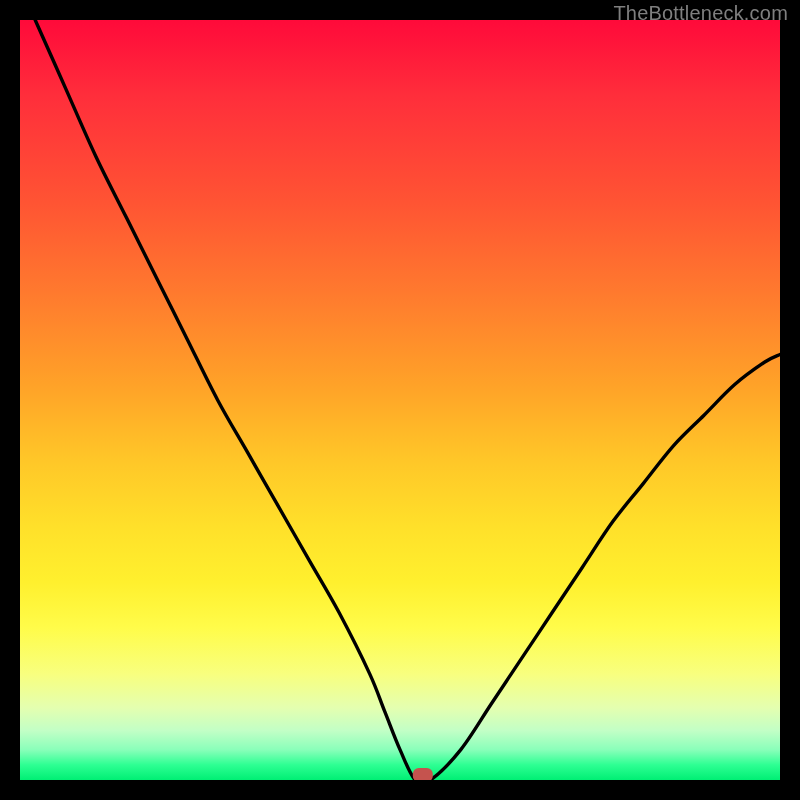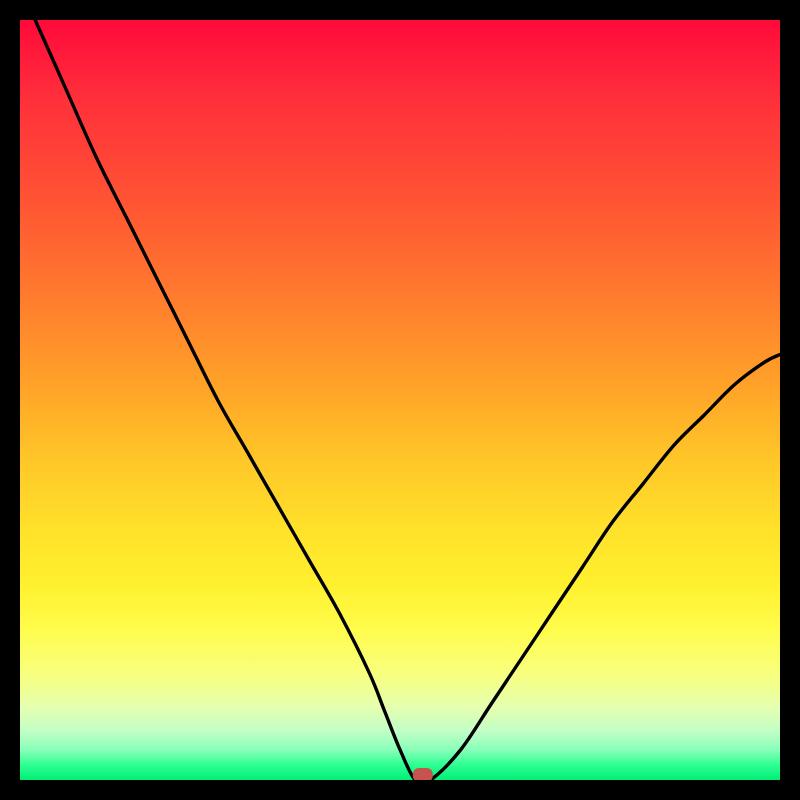--- a/index.html
+++ b/index.html
@@ -60,20 +60,21 @@
     font-size: 20px;
     letter-spacing: 0.2px;
     user-select: none;
   }
 </style>
 </head>
 <body>
 
 <div class="frame">
 
+  <div class="watermark">TheBottleneck.com</div>
 
   <div class="plot">
     <svg class="curve-svg" viewBox="0 0 760 760" preserveAspectRatio="none">
 
       <path id="curve-path" fill="none" stroke="#000000" stroke-width="3.4" stroke-linecap="round" stroke-linejoin="round" d="M 15.2 0.0 C 20.3 11.4, 35.5 45.6, 45.6 68.4 C 55.7 91.2, 65.9 115.3, 76.0 136.8 C 86.1 158.3, 96.3 177.3, 106.4 197.6 C 116.5 217.9, 126.7 238.1, 136.8 258.4 C 146.9 278.7, 157.1 298.9, 167.2 319.2 C 177.3 339.5, 187.5 361.0, 197.6 380.0 C 207.7 399.0, 217.9 415.5, 228.0 433.2 C 238.1 450.9, 248.3 468.7, 258.4 486.4 C 268.5 504.1, 278.7 521.9, 288.8 539.6 C 298.9 557.3, 309.1 573.8, 319.2 592.8 C 329.3 611.8, 342.0 637.1, 349.6 653.6 C 357.2 670.1, 359.7 678.9, 364.8 691.6 C 369.9 704.3, 374.9 718.2, 380.0 729.6 C 385.1 741.0, 390.1 754.9, 395.2 760.0 C 400.3 765.1, 402.8 765.1, 410.4 760.0 C 418.0 754.9, 430.7 742.3, 440.8 729.6 C 450.9 716.9, 461.1 699.2, 471.2 684.0 C 481.3 668.8, 491.5 653.6, 501.6 638.4 C 511.7 623.2, 521.9 608.0, 532.0 592.8 C 542.1 577.6, 552.3 562.4, 562.4 547.2 C 572.5 532.0, 582.7 515.5, 592.8 501.6 C 602.9 487.7, 613.1 476.3, 623.2 463.6 C 633.3 450.9, 643.5 437.0, 653.6 425.6 C 663.7 414.2, 673.9 405.3, 684.0 395.2 C 694.1 385.1, 704.3 373.7, 714.4 364.8 C 724.5 355.9, 737.2 347.1, 744.8 342.0 C 752.4 336.9, 757.5 335.7, 760.0 334.4"></path>
 
       <rect id="marker-rect" rx="6" ry="6" width="20" height="14" fill="#c5534e" x="392.8" y="748.0"></rect>
     </svg>
   </div>
 

